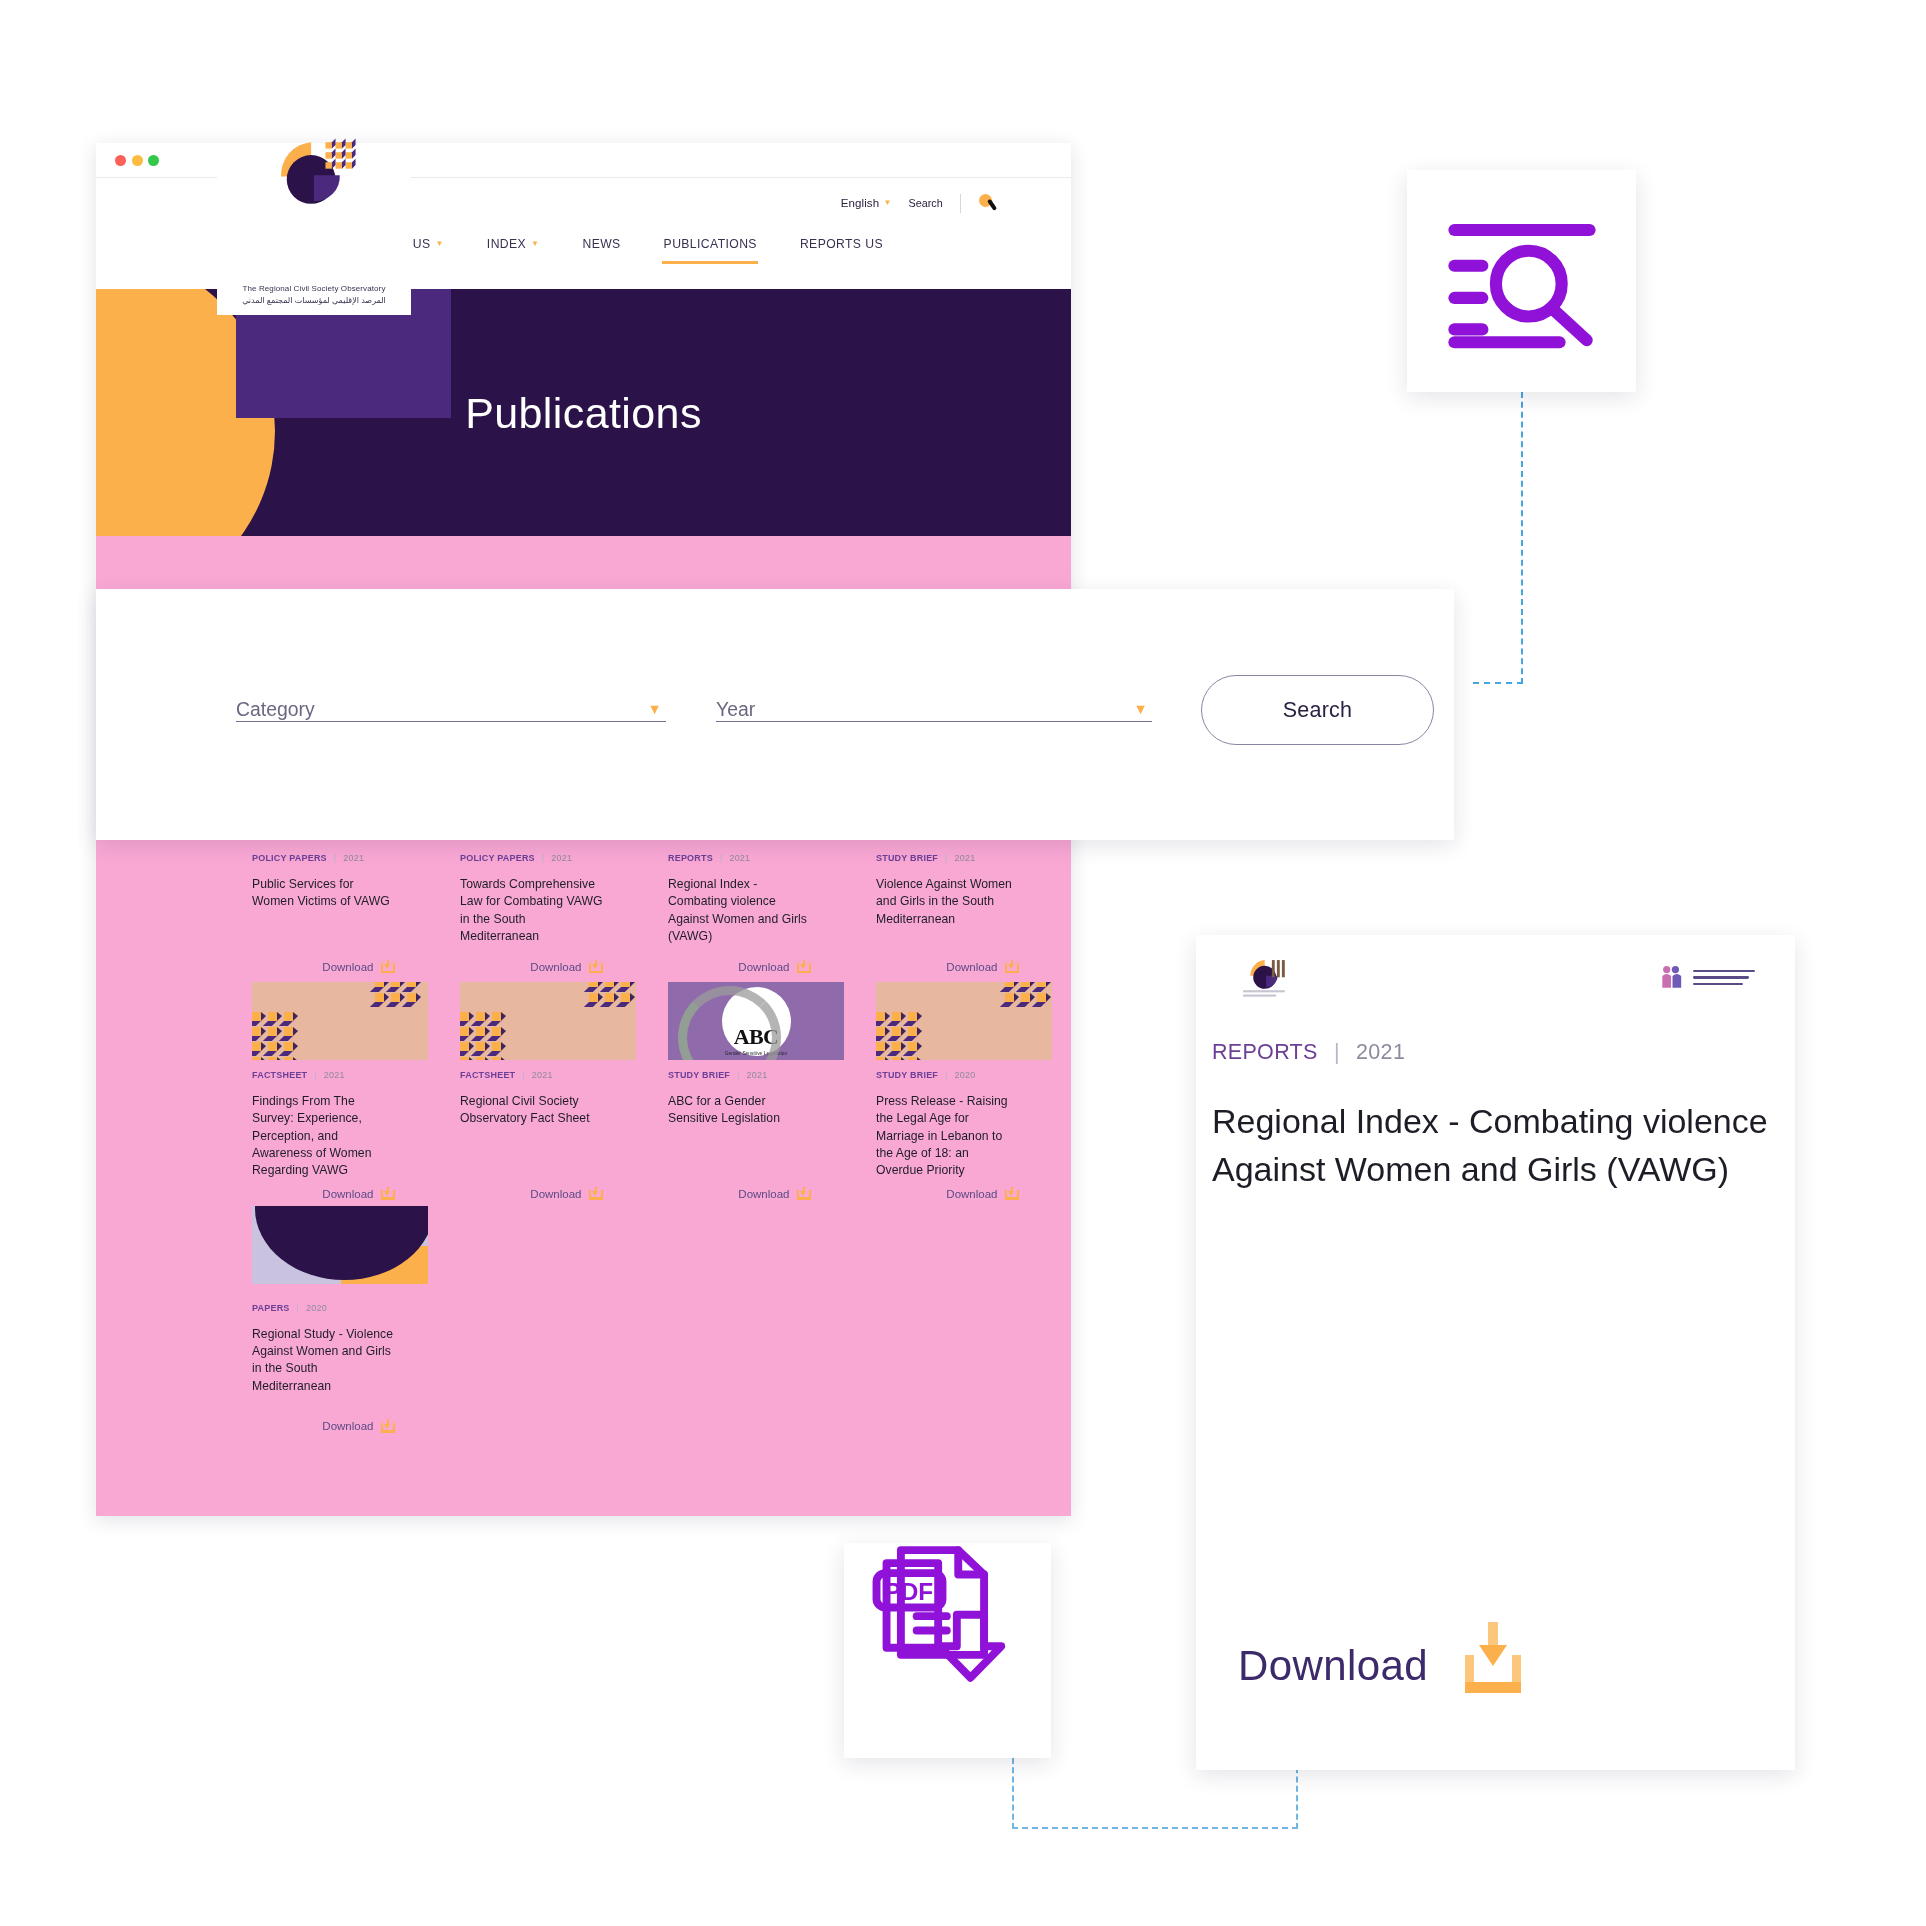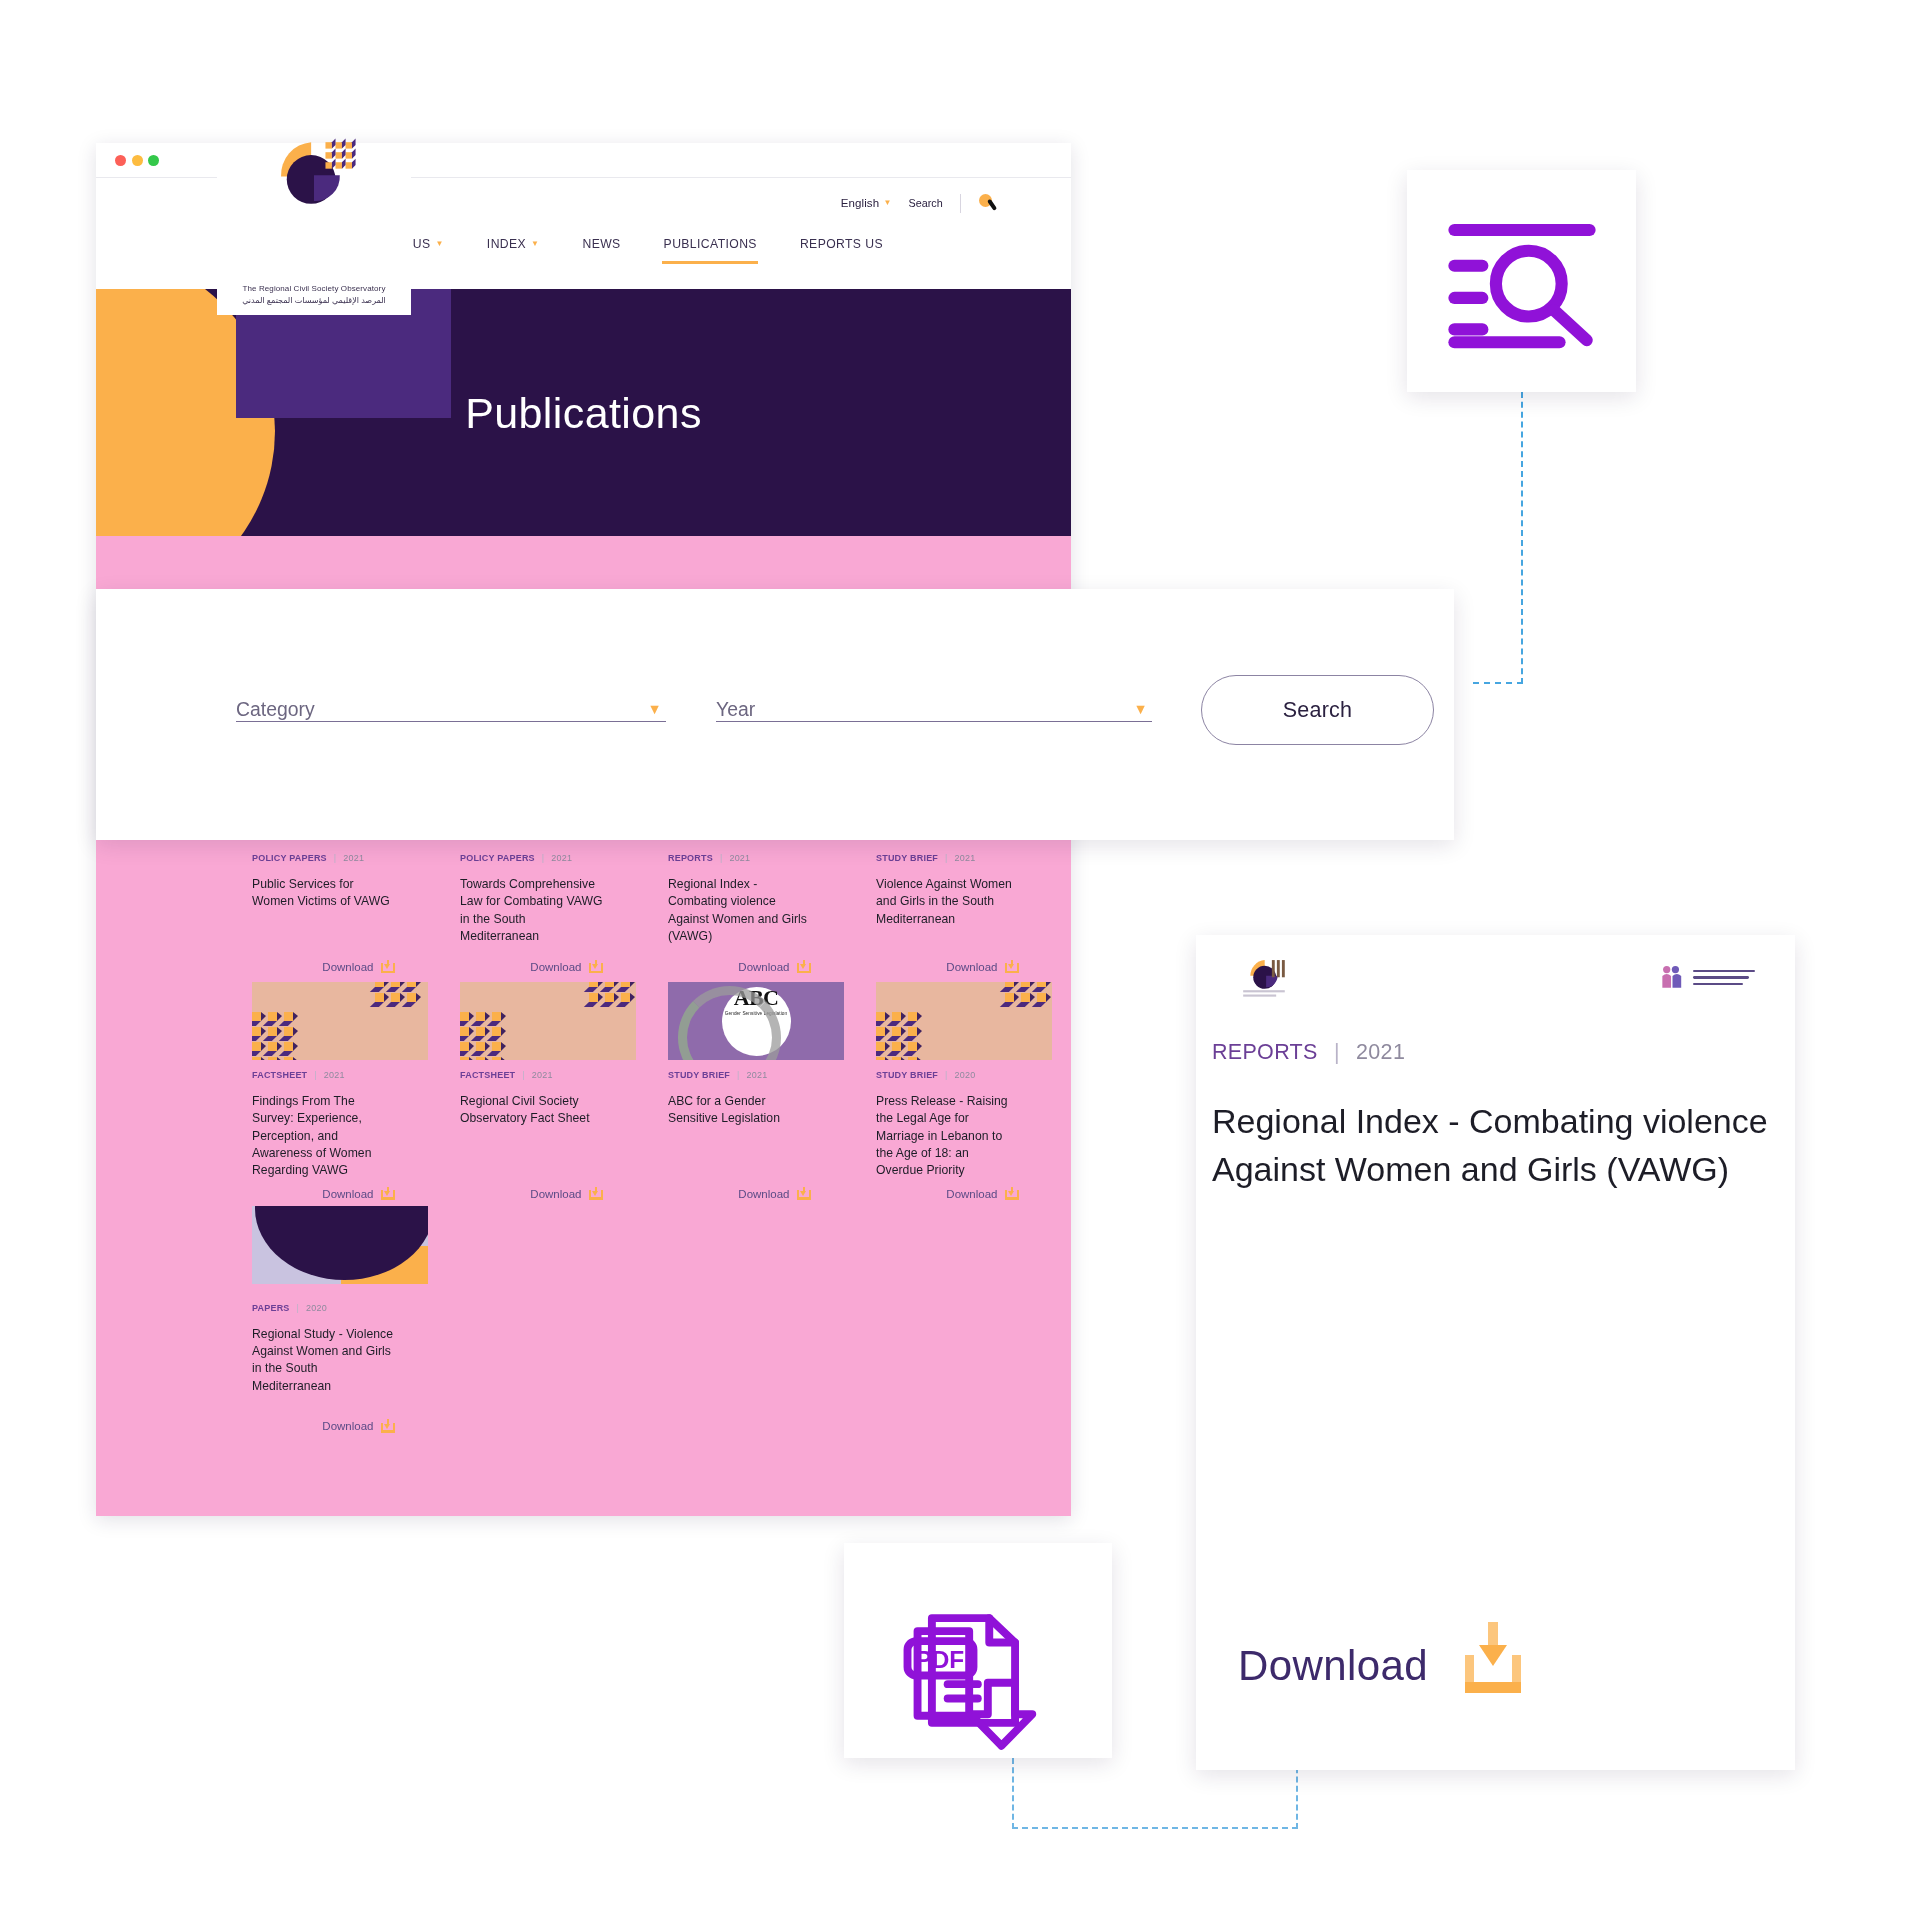--- a/index.html
+++ b/index.html
@@ -96,38 +96,38 @@
   .thumb{width:176px;height:78px;position:relative;overflow:hidden;background:#e8b79f;}
   .cubes{position:absolute;}
   .cube{position:absolute;width:9.3px;height:9.3px;background:#fbb04b;}
   .cube::after{content:"";position:absolute;left:100%;top:0;width:0;height:0;
     border-top:4.3px solid transparent;border-bottom:5px solid transparent;border-left:5px solid #3f2260;}
   .cube::before{content:"";position:absolute;left:0;top:100%;width:9.3px;height:5px;background:#4b2a7e;
     transform:skewX(-46deg);transform-origin:top left;}
 
   .thumb-abc{background:#8f6bab;display:flex;align-items:center;justify-content:center;}
   .abc-disc{width:69px;height:69px;border-radius:50%;background:#fff;display:flex;flex-direction:column;
-    align-items:center;justify-content:flex-start;}
+    align-items:center;justify-content:flex-end;}
   .abc-disc .big{font-family:"Liberation Serif","DejaVu Serif",serif;font-size:22px;font-weight:bold;
     color:#111;line-height:1;letter-spacing:-0.7px;}
   .abc-disc .sub{font-size:4.7px;color:#222;margin-top:2.2px;letter-spacing:0.1px;}
   .abc-ring{position:absolute;left:10px;top:4.3px;width:85px;height:85px;border-radius:50%;
     border:9.3px solid #93ae8c;border-top-color:#9b9b9b;border-right-color:#9c9c9c;opacity:.75;}
 
   .thumb-study{background:#c9c3e0;position:relative;overflow:hidden;}
   .thumb-study .ob{position:absolute;right:0;bottom:0;width:87px;height:38px;background:#fbb04b;}
   .thumb-study .dk{position:absolute;left:2.9px;top:-69px;width:179px;height:143px;border-radius:50%;background:#2b1248;}
 
   
   #calloutSearch{position:absolute;left:1407px;top:170px;width:229px;height:222px;background:#fff;
     box-shadow:0 5.7px 21.5px rgba(30,20,60,.12);z-index:5;display:flex;align-items:center;justify-content:center;}
 
   
-  #calloutPdf{position:absolute;left:844px;top:1543px;width:268px;height:215px;background:#fff;
-    box-shadow:0 5.7px 21.5px rgba(30,20,60,.12);z-index:5;display:flex;align-items:flex-end;justify-content:center;}
+  #calloutPdf{position:absolute;left:844px;top:1543px;width:207px;height:215px;background:#fff;
+    box-shadow:0 5.7px 21.5px rgba(30,20,60,.12);z-index:5;display:flex;align-items:flex-start;justify-content:center;}
 
   
   #calloutReport{position:absolute;left:1196px;top:935px;width:599px;height:835px;background:#fff;
     box-shadow:0 5.7px 21.5px rgba(30,20,60,.12);z-index:5;box-sizing:border-box;padding:0;}
   #coverWrap{margin:13px 16px 0 16px;}
   #coverTop{height:59px;background:#fff;display:flex;align-items:center;justify-content:space-between;
     padding:0 24.4px;box-sizing:border-box;}
   .minilogo{width:66px;height:42px;position:relative;}
   .partnerlogo{display:flex;align-items:center;gap:5.7px;}
   .partner-mark{width:29px;height:29px;position:relative;}

